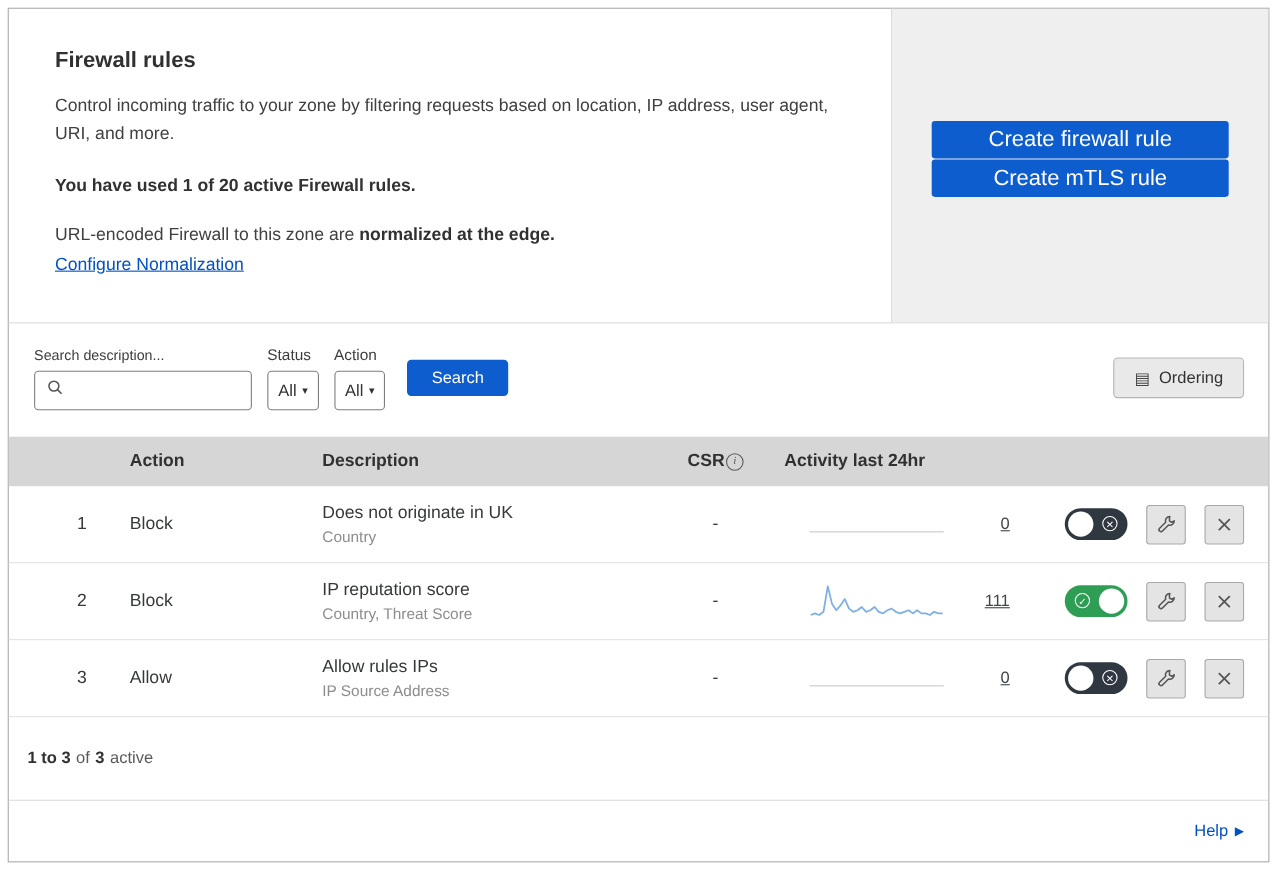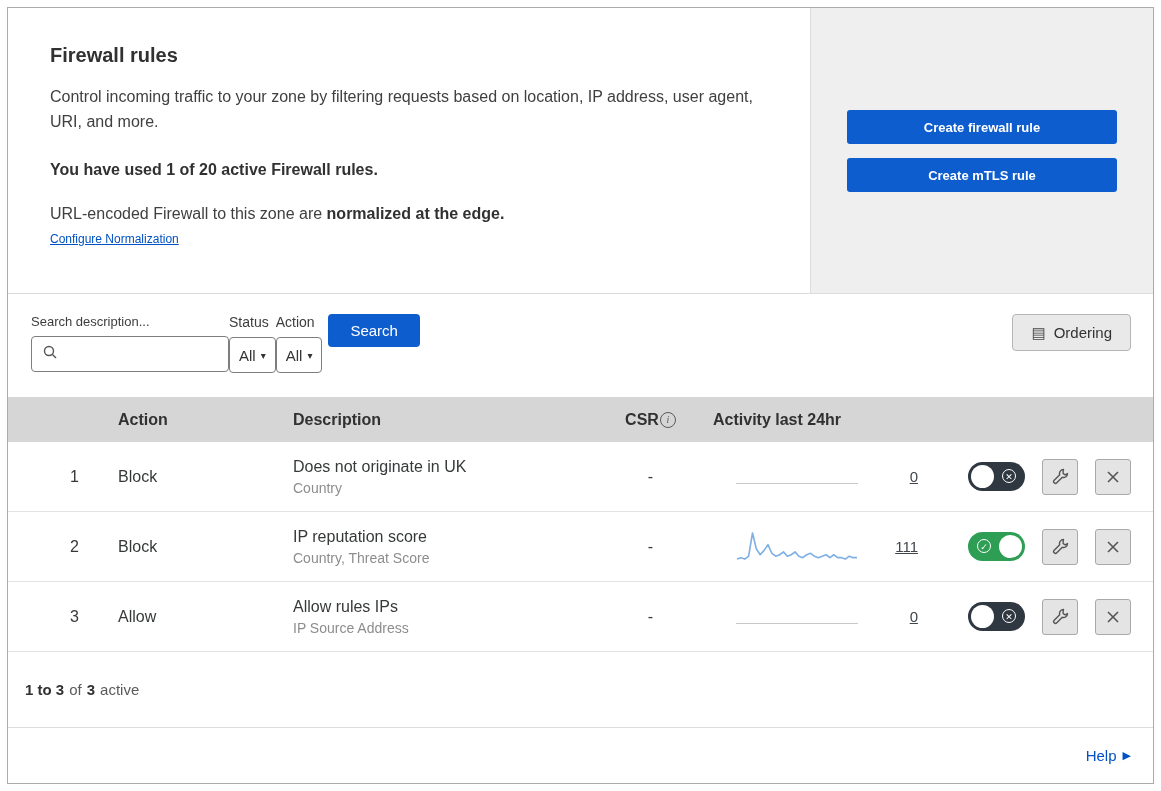--- a/index.html
+++ b/index.html
@@ -7,26 +7,26 @@
   .card { margin:7px; width:1147px; height:777px; border:1px solid #ababab; background:#fff; display:flex; flex-direction:column; }
 
   
   .top { display:flex; height:285px; flex:none; }
   .top-left { flex:1; padding:36px 42px; }
   .page-title { font-size:20px; font-weight:700; color:#313131; margin-bottom:18px; }
   .desc { font-size:16px; color:#404040; line-height:1.55; max-width:710px; }
   .usage { font-size:16px; font-weight:700; color:#313131; margin-top:26px; }
   .norm { font-size:16px; color:#404040; margin-top:26px; }
   .norm b { color:#313131; }
-  .link { display:inline-block; margin-top:9px; font-size:12px; color:#0051c3; text-decoration:underline; cursor:pointer; }
+  .link { display:inline-block; margin-top:9px; font-size:16px; color:#0051c3; text-decoration:underline; cursor:pointer; }
   .top-right { width:343px; flex:none; background:#efefef; border-left:1px solid #dcdcdc; padding:102px 36px 0 36px; }
-  .btn-primary { display:block; width:100%; height:34px; background:#0d5dce; color:#fff; border:none; border-radius:3px; font-size:13px; font-family:inherit; cursor:pointer; margin-bottom:14px;font-weight:bold; }
-
-  
-  .filters { display:flex; align-items:flex-start; padding:20px 22px 24px 23px; border-top:1px solid #dcdcdc; }
+  .btn-primary { display:block; width:100%; height:34px; background:#0d5dce; color:#fff; border:none; border-radius:3px; font-size:20px; font-family:inherit; cursor:pointer; margin-bottom:1px; }
+
+  
+  .filters { display:flex; align-items:center; padding:20px 22px 24px 23px; gap:14px; border-top:1px solid #dcdcdc; }
   .fgroup { display:flex; flex-direction:column; }
   .flabel { font-size:13px; color:#3d3d3d; margin-bottom:7px; }
   .flabel-sm { font-size:14px; color:#3d3d3d; margin-bottom:7px; }
   .search-box { width:198px; height:36px; border:1px solid #7e7e7e; border-radius:4px; display:flex; align-items:center; padding:0 10px; background:#fff; }
   .select-box { height:36px; border:1px solid #7e7e7e; border-radius:4px; background:#fff; display:flex; align-items:center; padding:0 9px; font-size:15px; color:#333; gap:5px; cursor:pointer; }
   .caret { font-size:10px; color:#333; }
   .btn-search { height:33px; padding:0 22px; background:#0d5dce; color:#fff; border:none; border-radius:4px; font-size:15px; font-family:inherit; cursor:pointer; margin-left:6px; }
   .spacer { flex:1; }
   .btn-ordering { height:37px; padding:0 18px; background:#e9e9e9; border:1px solid #b5b5b5; border-radius:4px; font-size:15px; color:#333; font-family:inherit; display:flex; align-items:center; gap:8px; cursor:pointer; }
   .ordering-icon { font-size:15px; color:#444; }

